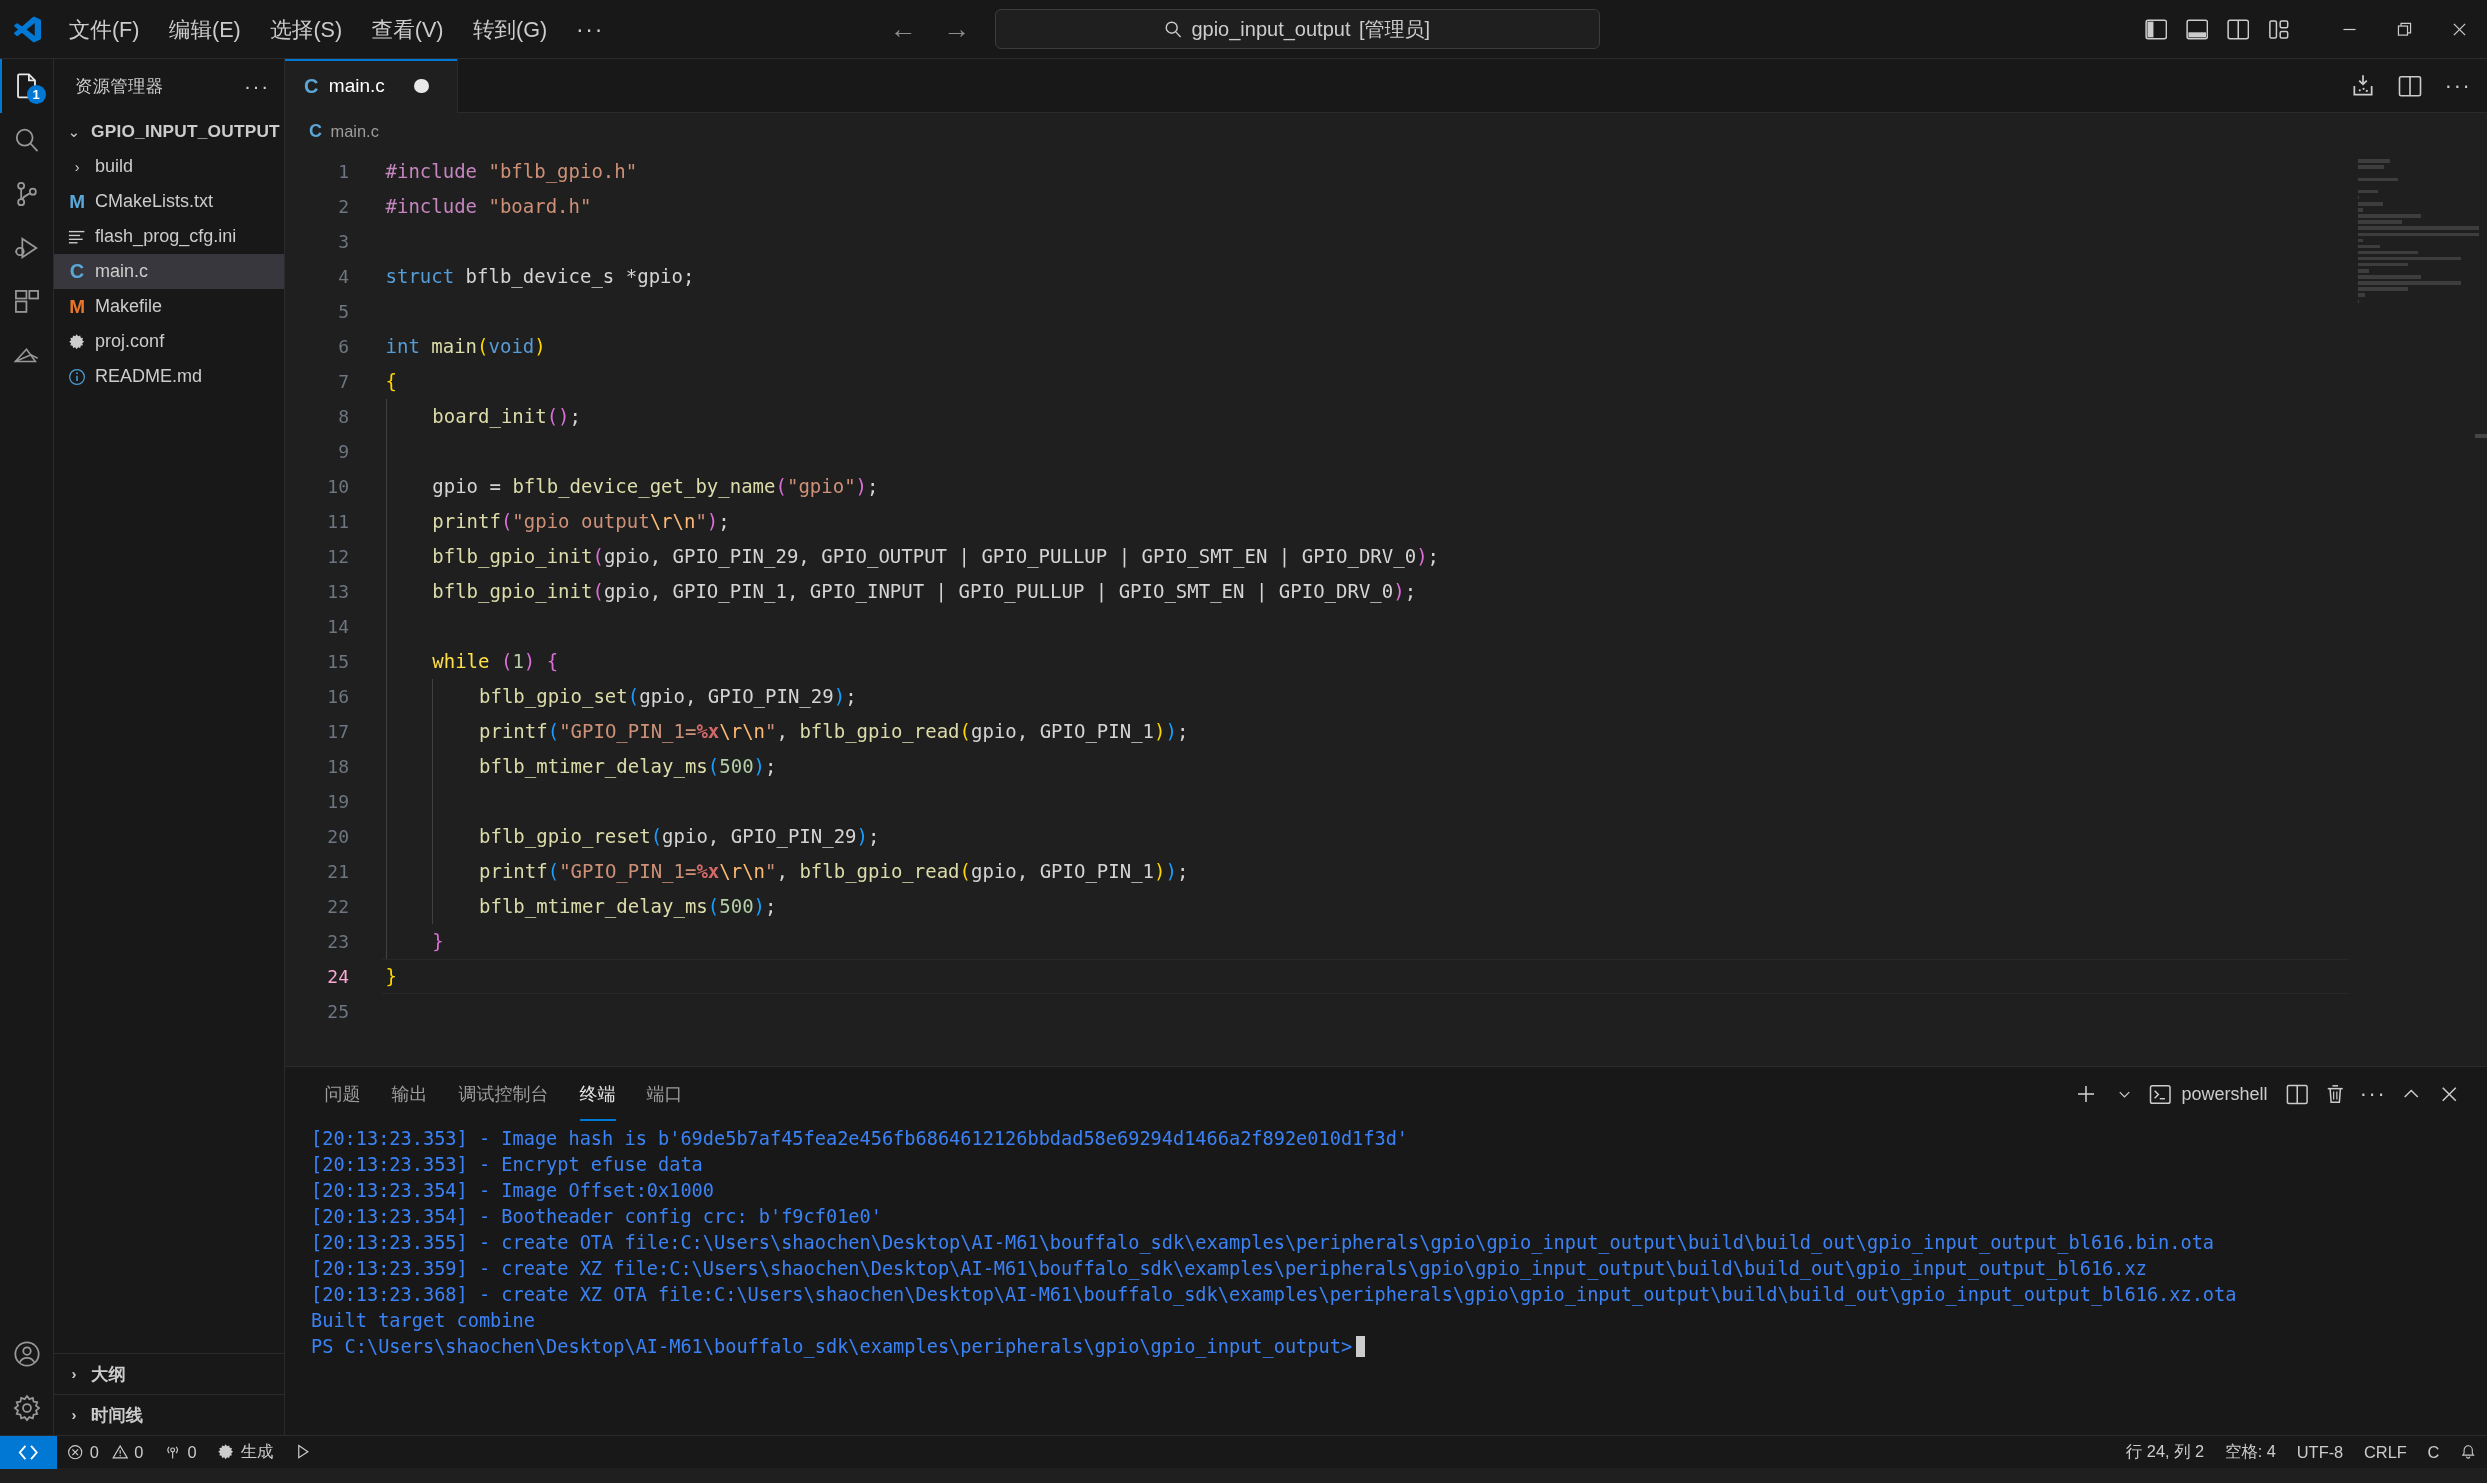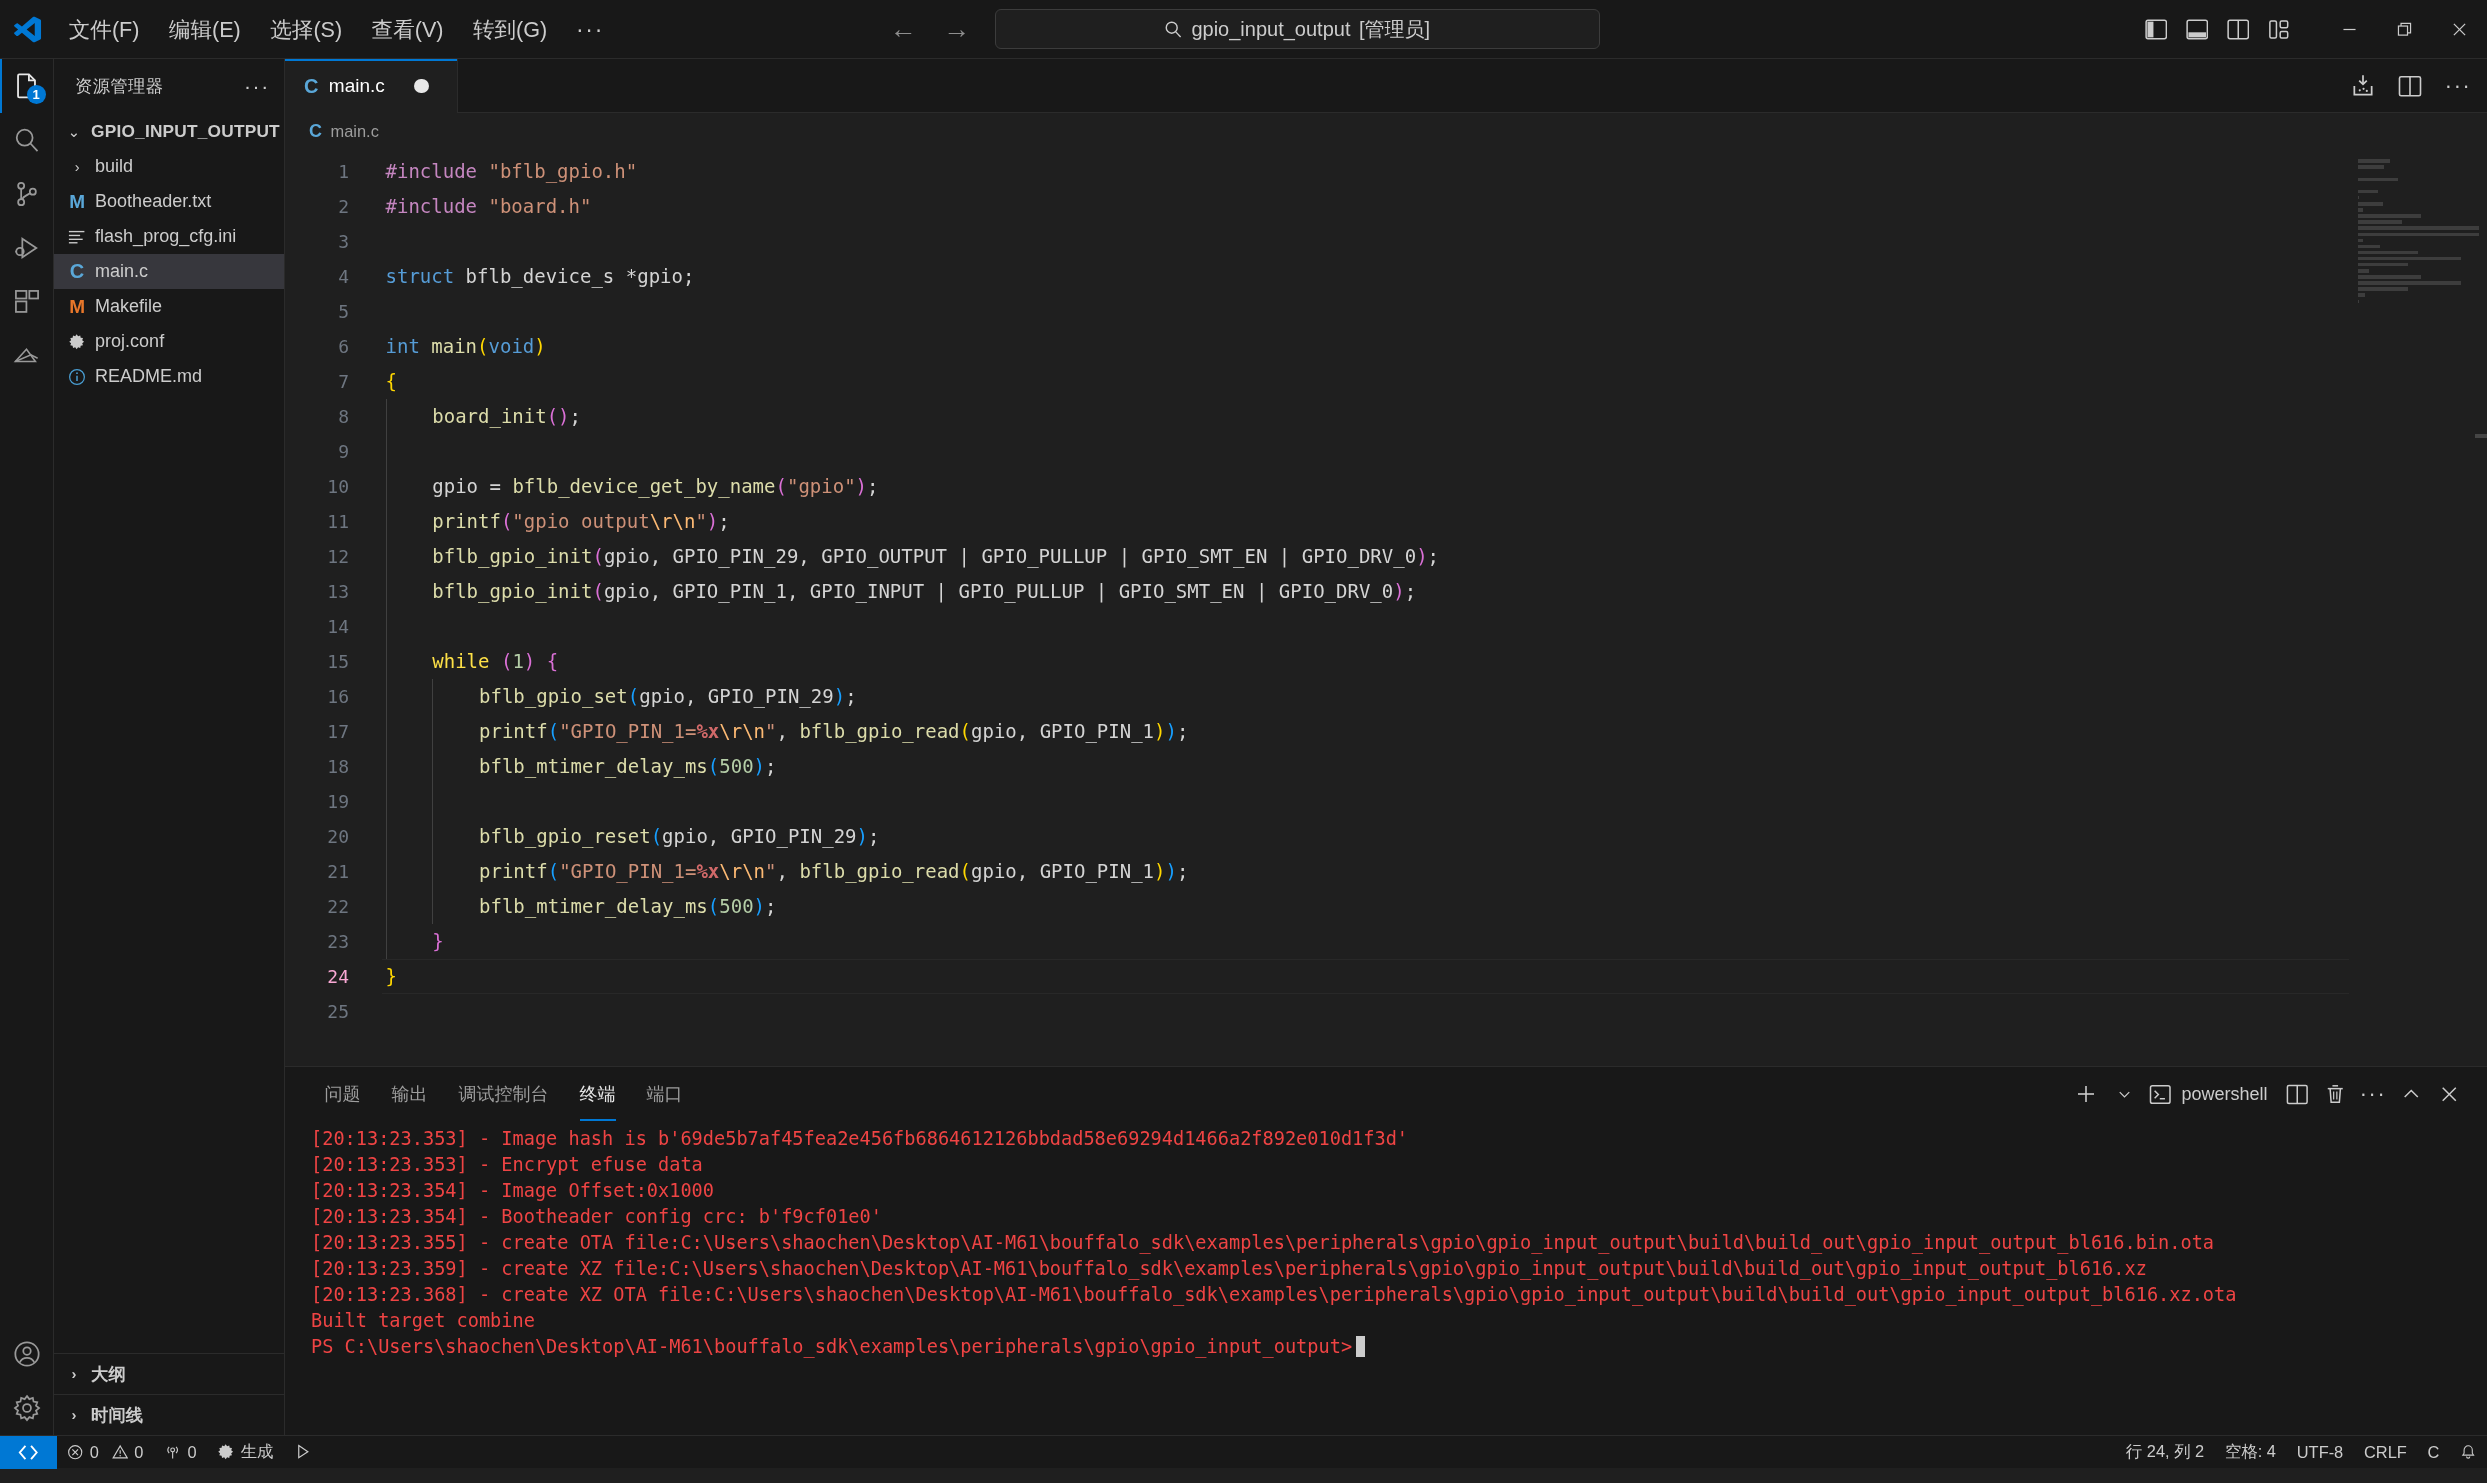--- a/index.html
+++ b/index.html
@@ -153,21 +153,21 @@
   .ptab { font-size: 18px; color: #9d9d9d; padding: 0 15.5px; height: 54px; display: flex; align-items: center; position: relative; }
   .ptab.active { color: #e7e7e7; }
   .ptab.active::after { content: ""; position: absolute; left: 15.5px; right: 15.5px; bottom: 0; height: 1.7px; background: #0078d4; }
   .panel-actions { position: absolute; right: 19px; top: 0; height: 54px; display: flex; align-items: center; gap: 0; }
   .pa { height: 40px; min-width: 38px; display: flex; align-items: center; justify-content: center; color: #cccccc; }
   .pa.shellname { font-size: 18px; gap: 10.4px; padding: 0 10.4px 0 5.2px; }
 
   .term {
     flex: 1 1 auto; padding: 5.2px 0 0 26px; overflow: hidden;
     font-family: "DejaVu Sans Mono", monospace; font-size: 18.6px; line-height: 26px;
-    color: #ef4444; white-space: pre-wrap; word-break: break-all;
+    color: #3b82f6; white-space: pre-wrap; word-break: break-all;
   }
   .term .tline { display: block; }
   .cursor { display: inline-block; width: 9.5px; height: 21px; background: #cccccc; vertical-align: -3.5px; margin-left: 3.5px; }
 
   
   .statusbar {
     height: 33px; flex: 0 0 33px; background: #181818; display: flex; align-items: center;
     font-size: 16.4px; color: #cccccc; border-top: 0.9px solid #2b2b2b;
   }
   .remote { background: #0078d4; height: 33px; width: 57px; display: flex; align-items: center; justify-content: center; }
@@ -330,21 +330,21 @@
       </div>
       <div class="tree">
 
         <div class="tree-row">
           <span class="tree-ico" style="color:#cccccc;font-size:14.7px;">›</span>
           <span class="tree-label">build</span>
         </div>
 
         <div class="tree-row">
           <span class="tree-ico" style="color:#5aa7d8;font-weight:700;font-size:19px;">M</span>
-          <span class="tree-label">Bootheader.txt</span>
+          <span class="tree-label">CMakeLists.txt</span>
         </div>
 
         <div class="tree-row">
           <span class="tree-ico">
             <svg width="17.3" height="15.5" viewBox="0 0 20 18">
                 <line x1="1" y1="3" x2="19" y2="3" stroke="#cccccc" stroke-width="1.6"></line>
                 <line x1="1" y1="7.5" x2="14" y2="7.5" stroke="#cccccc" stroke-width="1.6"></line>
                 <line x1="1" y1="12" x2="17" y2="12" stroke="#cccccc" stroke-width="1.6"></line>
                 <line x1="1" y1="16" x2="11" y2="16" stroke="#cccccc" stroke-width="1.6"></line>
               </svg>

